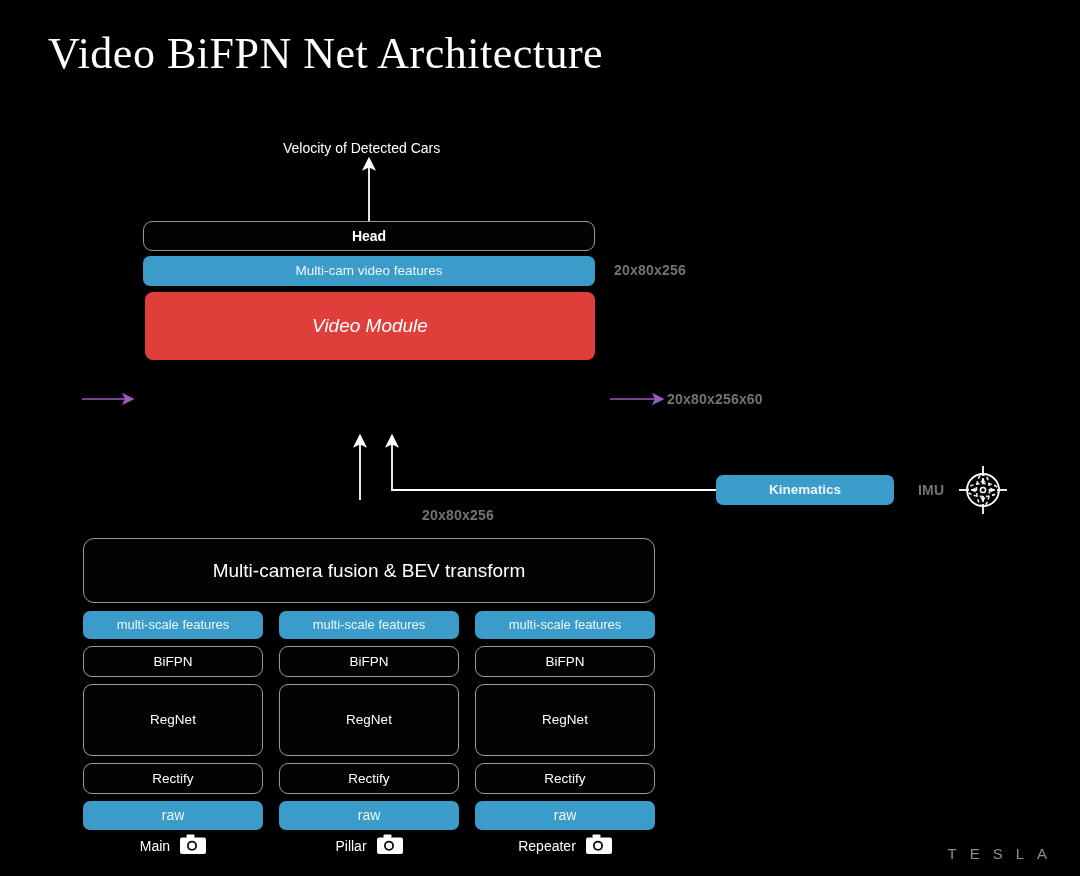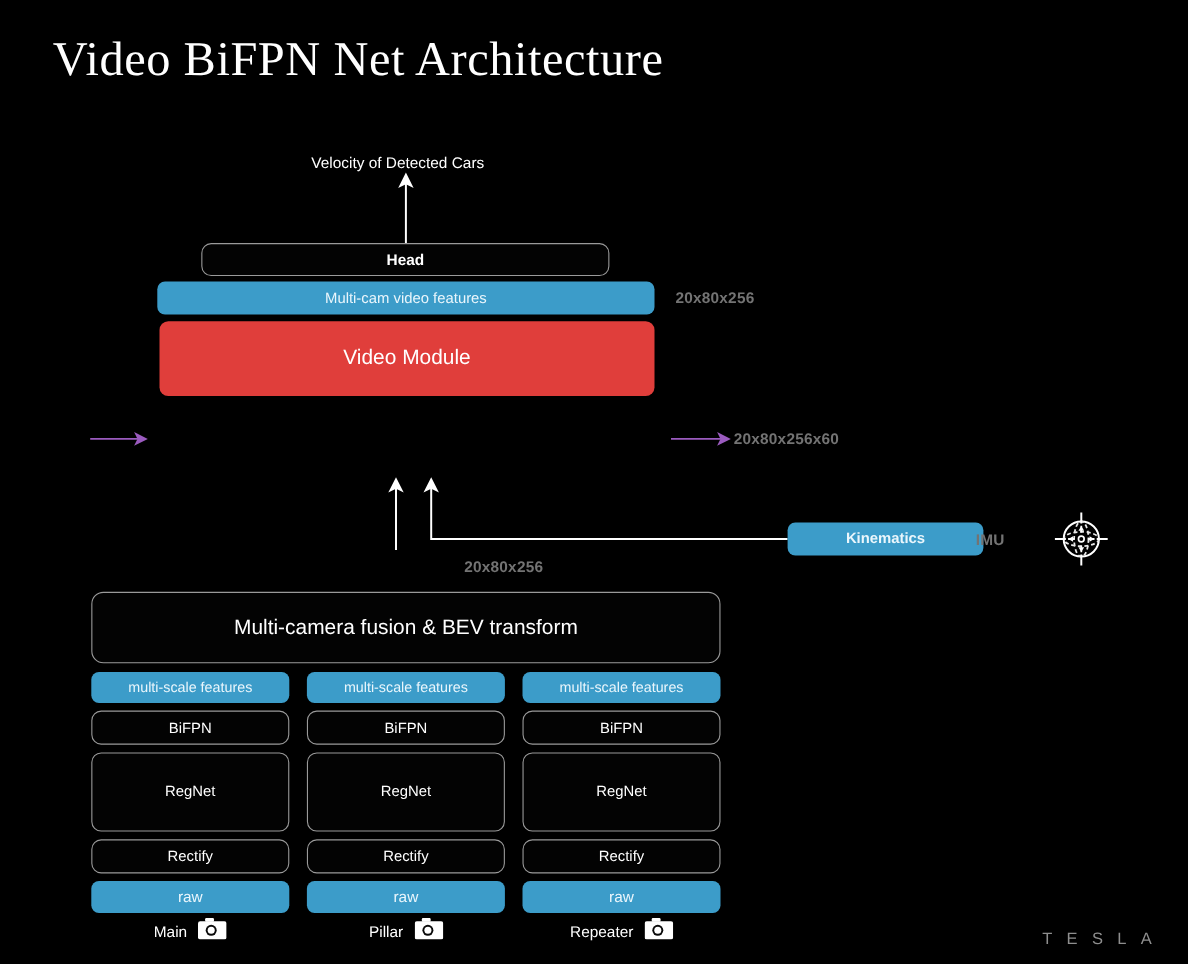--- a/index.html
+++ b/index.html
@@ -79,31 +79,31 @@
 
     <path d="M716,490 L392,490 L392,441" fill="none" stroke="#ffffff" stroke-width="1.8" marker-end="url(#ahw)"></path>
 
     <line x1="82" y1="399" x2="128" y2="399" stroke="#9b5bbf" stroke-width="1.6" marker-end="url(#ahp)"></line>
 
     <line x1="610" y1="399" x2="658" y2="399" stroke="#9b5bbf" stroke-width="1.6" marker-end="url(#ahp)"></line>
   </svg>
 
   <div class="abs plain-label" style="left:283px;top:140px;">Velocity of Detected Cars</div>
 
-  <div class="abs node outline" style="left:143px;top:221px;width:371px;height:30px;font-size:14px;font-weight:700;margin-left:40px;">Head</div>
+  <div class="abs node outline" style="left:143px;top:221px;width:452px;height:30px;font-size:14px;font-weight:700;">Head</div>
 
   <div class="abs node pill" style="left:143px;top:256px;width:452px;height:30px;font-size:13.5px;font-weight:400;">Multi-cam video features</div>
   <div class="abs dim-label" style="left:614px;top:262px;">20x80x256</div>
 
-  <div class="abs node solid" style="left:145px;top:292px;width:450px;height:68px;background:#e03e3b;font-size:19px;">Video Module</div>
+  <div class="abs node solid" style="left:145px;top:292px;width:450px;height:68px;background:#e03e3b;font-size:19px;font-style:italic;">Video Module</div>
 
   <div class="abs dim-label" style="left:667px;top:391px;">20x80x256x60</div>
 
   <div class="abs node pill" style="left:716px;top:475px;width:178px;height:30px;font-size:13.5px;font-weight:700;">Kinematics</div>
-  <div class="abs dim-label" style="left:887px;top:482px;">IMU</div>
+  <div class="abs dim-label" style="left:918px;top:482px;">IMU</div>
 
   <div class="abs" style="left:957px;top:464px;width:52px;height:52px;">
     <svg width="52" height="52" viewBox="0 0 52 52">
       <circle cx="26" cy="26" r="16" fill="none" stroke="#ffffff" stroke-width="1.8"></circle>
       <ellipse cx="26" cy="26" rx="16" ry="6.5" fill="none" stroke="#e8e8e8" stroke-width="1.6" stroke-dasharray="3.5 2.5"></ellipse>
       <ellipse cx="26" cy="26" rx="6.5" ry="16" fill="none" stroke="#e8e8e8" stroke-width="1.6" stroke-dasharray="3.5 2.5"></ellipse>
       <line x1="26" y1="2" x2="26" y2="12" stroke="#ffffff" stroke-width="1.8"></line>
       <line x1="26" y1="40" x2="26" y2="50" stroke="#ffffff" stroke-width="1.8"></line>
       <line x1="2" y1="26" x2="12" y2="26" stroke="#ffffff" stroke-width="1.8"></line>
       <line x1="40" y1="26" x2="50" y2="26" stroke="#ffffff" stroke-width="1.8"></line>

